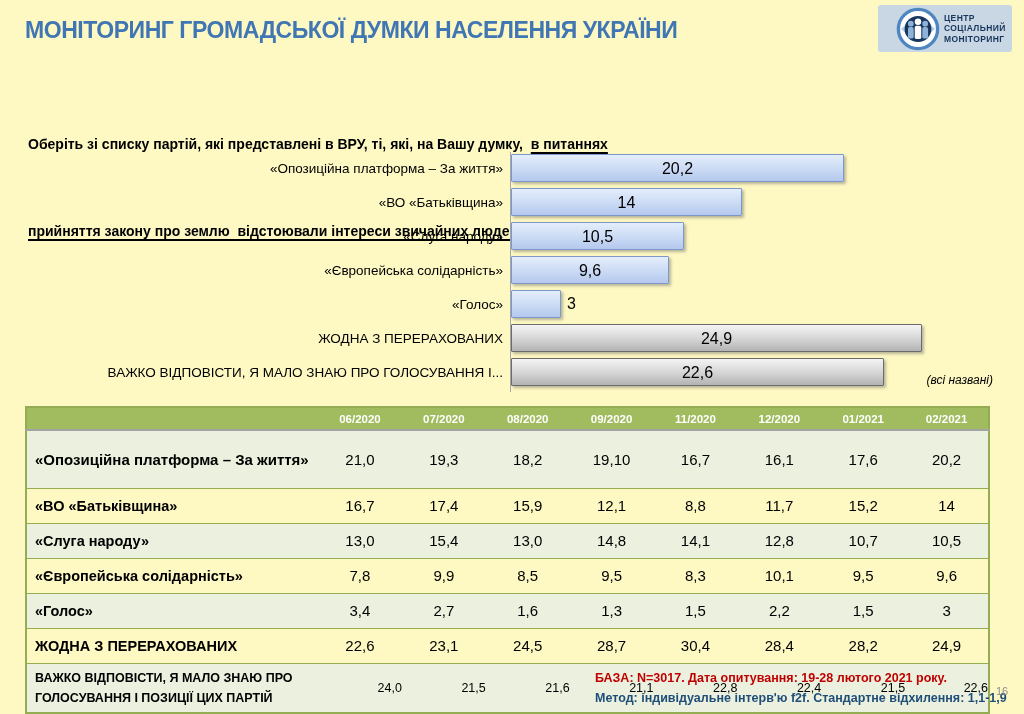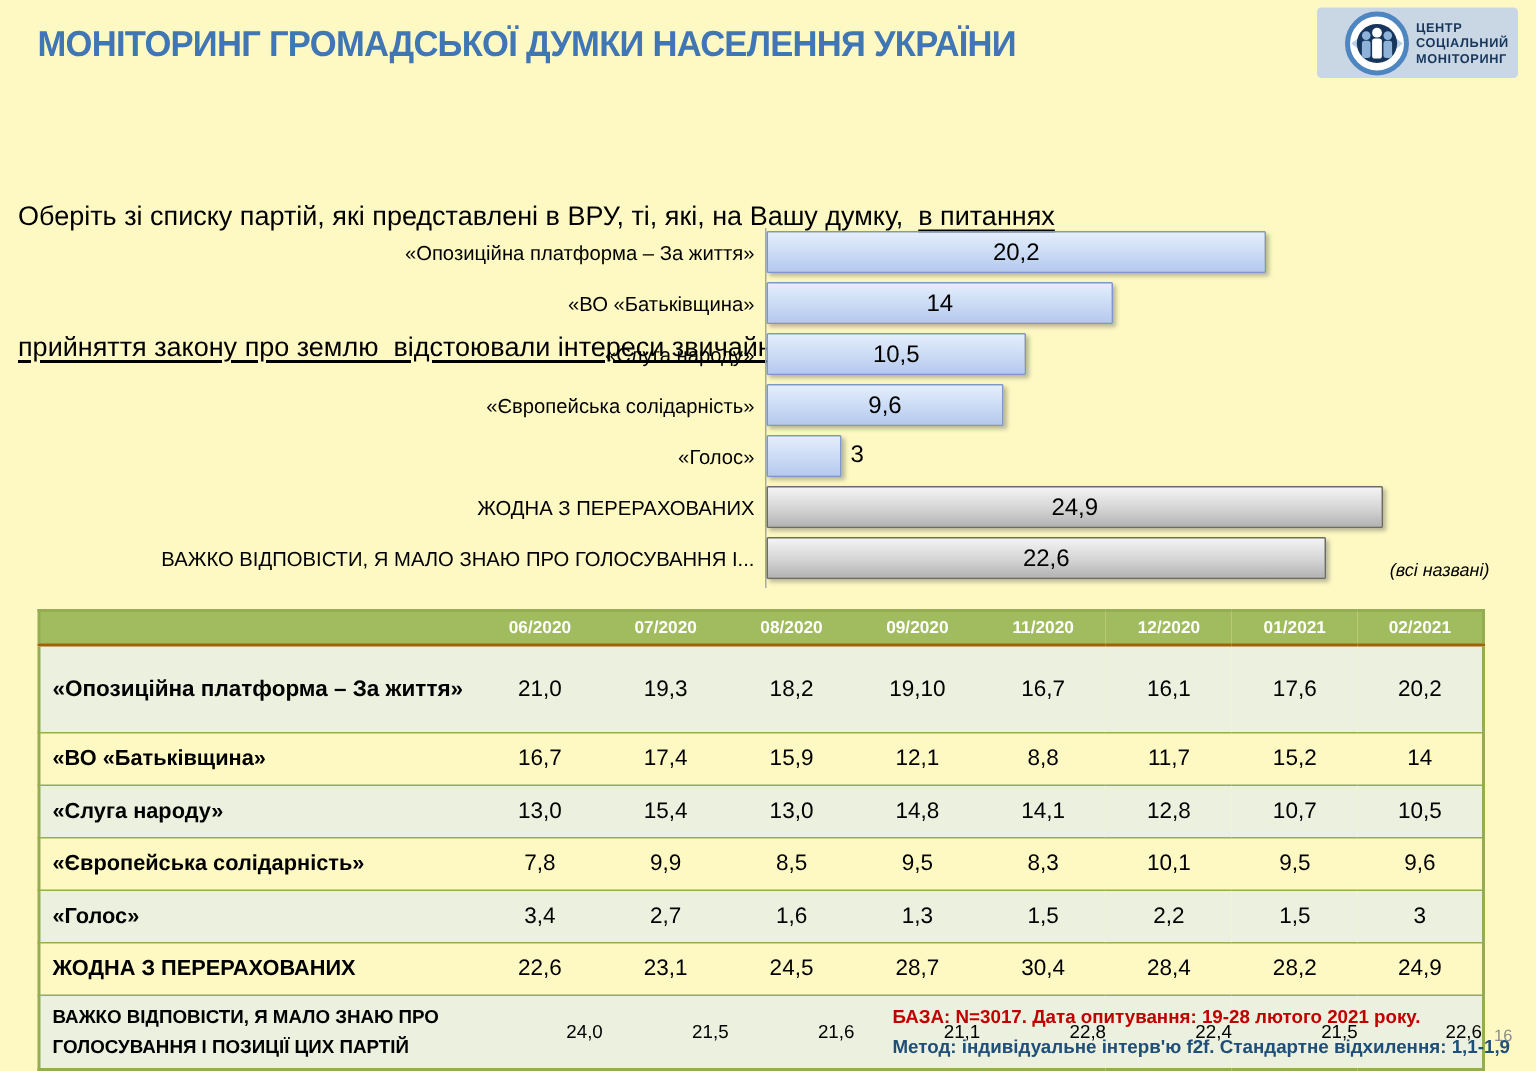--- a/index.html
+++ b/index.html
@@ -8,21 +8,21 @@
 
   
   .title { position:absolute; left:25px; top:16px; font-size:24px; font-weight:bold;
            color:#4076b4; letter-spacing:-0.5px; transform:scaleX(0.96); transform-origin:left; white-space:nowrap; }
   .logo { position:absolute; left:878px; top:5px; width:134px; height:47px; background:#c9d6e3;
           border-radius:3px; display:flex; align-items:center;padding-left:15px; }
   .logo svg { margin-left:2px; flex:0 0 auto; }
   .logo-text { margin-left:3px; color:#17365d; font-weight:bold; font-size:8.5px; line-height:1.2; letter-spacing:0.4px; }
 
   
-  .question { position:absolute; left:12px; top:72px; width:900px; font-size:18px; font-weight:normal;
+  .question { position:absolute; left:28px; top:72px; width:900px; font-size:14px; font-weight:bold;
               color:#000; line-height:29px; white-space:pre-wrap; }
   .question .u { text-decoration:underline; text-decoration-thickness:1.5px; text-underline-offset:3px; }
   .q-line { white-space:pre; }
 
   
   .chart { position:absolute; left:20px; top:151px; width:985px; height:245px; }
   .c-row { display:flex; align-items:center; height:34px; }
   .c-label { width:490px; text-align:right; padding-right:7px; font-size:13.5px; color:#000; white-space:nowrap; }
   .c-barwrap { position:relative; flex:1; height:30px; }
   .c-bar { position:absolute; left:1px; top:1px; height:28px; border:1px solid; border-radius:1px;
@@ -32,21 +32,21 @@
   .c-val { width:100%; text-align:center; line-height:27px; font-size:16px; color:#000; }
   .c-val.outside { position:absolute; top:0; width:auto; line-height:30px; }
   .axis-line { position:absolute; left:490px; top:1px; width:1px; height:240px; background:#a9a9a9; }
   .annotation { position:absolute; right:12px; top:222px; font-size:12px; font-style:italic; color:#000; }
 
   
   table.results { position:absolute; left:25px; top:406px; width:965px; border-collapse:collapse;
                   border:2px solid #94ad52; table-layout:fixed; }
   table.results col.c-first { width:292px; }
   thead th { background:#a0bc5e; color:#ffffff; font-size:11.5px; font-weight:bold; height:23px; text-align:center; }
-  thead tr { border-bottom:2px solid #a16207; }
+  thead tr { border-bottom:2px solid #a3a3a3; }
   tbody tr { border-top:1.5px solid #94ad52; }
   tbody tr.stripe { background:#ebf1de; }
   tbody th { text-align:left; padding:4px 4px 4px 8px; font-weight:bold; font-size:14.5px; color:#000; line-height:1.8; }
   tbody td { text-align:center; font-size:15px; color:#000; padding:4px 0; }
   tbody tr.tall th { font-size:15px; }
   tbody tr.tall td, tbody tr.tall th { height:58px; }
   tbody tr.small th { font-size:12.5px; line-height:1.6; }
   tbody tr.small td { font-size:12.5px;text-align:right; }
   tbody tr.small td, tbody tr.small th { height:46px; }
 

